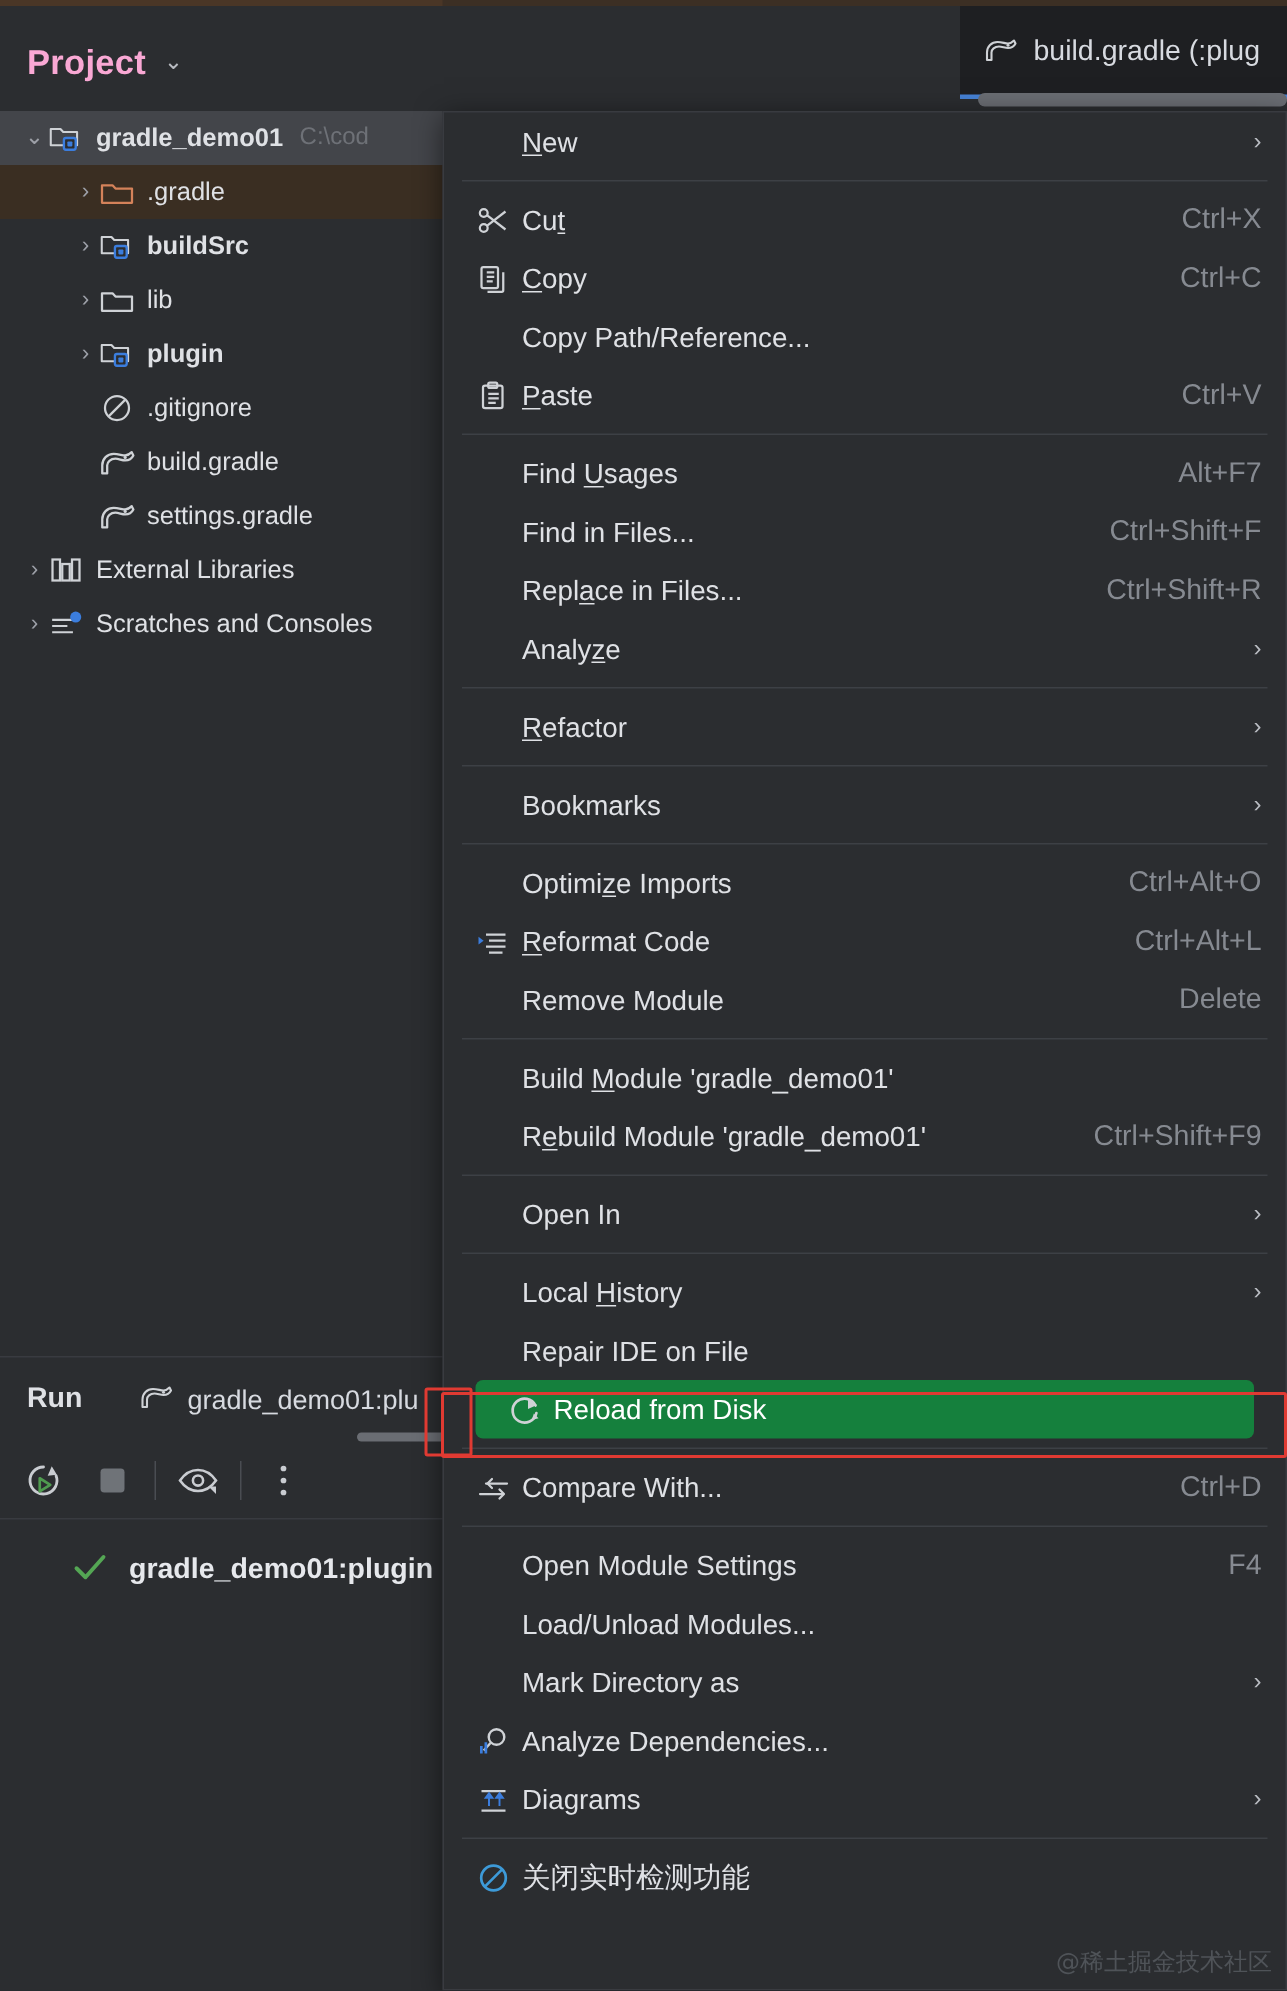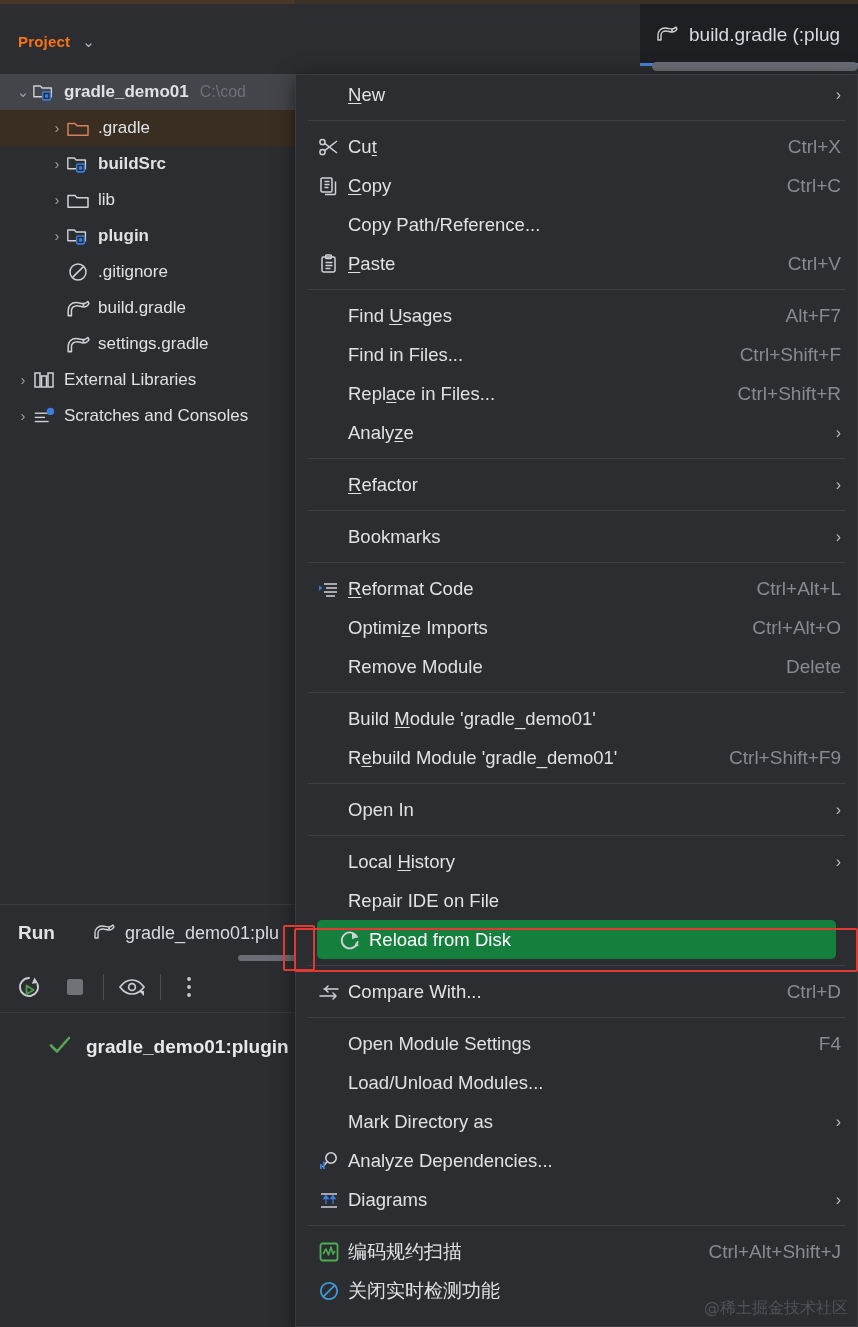--- a/index.html
+++ b/index.html
@@ -11,21 +11,21 @@
   }
   #root { position: relative; width: 858px; height: 1327px; background: #2b2d30; }
 
   
   .topstrip { position: absolute; left: 0; top: 0; width: 858px; height: 4px; background: #3c2f24; }
   .topstrip .seg { position:absolute; left:0; top:0; height:4px; width:295px; background:#4a3626; }
 
   
   .proj-panel { position: absolute; left: 0; top: 4px; width: 640px; height: 900px; background: #2b2d30; }
   .proj-header { position: absolute; left: 0; top: 4px; width: 640px; height: 66px; background:#2b2d30; display:flex; align-items:center; padding-left:18px; }
-  .proj-title { font-size: 15px; font-weight: 700; color: #f97316; letter-spacing:.2px; }
+  .proj-title { font-size: 23px; font-weight: 700; color: #f9a8d4; letter-spacing:.2px; }
   .proj-chev { margin-left: 12px; color:#b9bcc2; font-size: 15px; line-height:1; }
 
   
   .tree { position:absolute; left:0; top:70px; width:640px; }
   .trow { position:relative; height:36px; display:flex; align-items:center; white-space:nowrap; }
   .trow.sel { background:#43454a; }
   .trow.accent { background:#3a2e22; }
   .arrow { width:18px; height:18px; display:inline-block; position:relative; flex:0 0 auto; color:#9da0a8; font-size:15px; text-align:center; line-height:18px; }
   .tlabel { font-size:17px; color:#dfe1e5; }
   .tlabel.bold { font-weight:700; }
@@ -366,33 +366,33 @@
         <span class="marrow">›</span>
       </div>
       <div class="msep"></div>
       <div class="mi">
         <span class="micon"></span>
         <span class="mlabel">Bookmarks</span>
         <span class="marrow">›</span>
       </div>
       <div class="msep"></div>
       <div class="mi">
+        <span class="micon"></span>
+        <span class="mlabel">Optimi<span class="u">z</span>e Imports</span>
+        <span class="mkey">Ctrl+Alt+O</span>
+      </div>
+      <div class="mi">
         <span class="micon">
           <svg width="24" height="20" viewBox="0 0 24 20">
             <path d="M7 5h13M9 9h11M7 13h13M9 17h9" stroke="#cfd2d6" stroke-width="1.5"></path>
             <path d="M2 6.5l3.4 2.6L2 11.7z" fill="#3b7ddd"></path>
           </svg>
         </span>
         <span class="mlabel"><span class="u">R</span>eformat Code</span>
         <span class="mkey">Ctrl+Alt+L</span>
-      </div>
-      <div class="mi">
-        <span class="micon"></span>
-        <span class="mlabel">Optimi<span class="u">z</span>e Imports</span>
-        <span class="mkey">Ctrl+Alt+O</span>
       </div>
       <div class="mi">
         <span class="micon"></span>
         <span class="mlabel">Remove Module</span>
         <span class="mkey">Delete</span>
       </div>
       <div class="msep"></div>
       <div class="mi">
         <span class="micon"></span>
         <span class="mlabel">Build <span class="u">M</span>odule 'gradle_demo01'</span>
@@ -476,30 +476,20 @@
             <path d="M16 14V7M16 5.5l-2.2 3h4.4z" fill="#3b7ddd" stroke="#3b7ddd" stroke-width="1.3"></path>
           </svg>
         </span>
         <span class="mlabel">Diagrams</span>
         <span class="marrow">›</span>
       </div>
       <div class="msep"></div>
       <div class="mi">
         <span class="micon">
           <svg width="22" height="22" viewBox="0 0 22 22">
-            <rect x="2.5" y="2.5" width="17" height="17" rx="2" fill="none" stroke="#4caf50" stroke-width="1.8"></rect>
-            <path d="M5 13l3-5 2.5 6 2.5-8 2 7 2-3" fill="none" stroke="#4caf50" stroke-width="1.6" stroke-linejoin="round"></path>
-          </svg>
-        </span>
-        <span class="mlabel cjk">编码规约扫描</span>
-        <span class="mkey">Ctrl+Alt+Shift+J</span>
-      </div>
-      <div class="mi">
-        <span class="micon">
-          <svg width="22" height="22" viewBox="0 0 22 22">
             <circle cx="11" cy="11" r="8.2" fill="none" stroke="#3d9ad8" stroke-width="1.8"></circle>
             <line x1="5.4" y1="16.6" x2="16.6" y2="5.4" stroke="#3d9ad8" stroke-width="1.8"></line>
           </svg>
         </span>
         <span class="mlabel cjk">关闭实时检测功能</span>
       </div>
     </div>
   <div class="redbox"></div>
   <div class="redbox2"></div>
   <div class="watermark">@稀土掘金技术社区</div>

